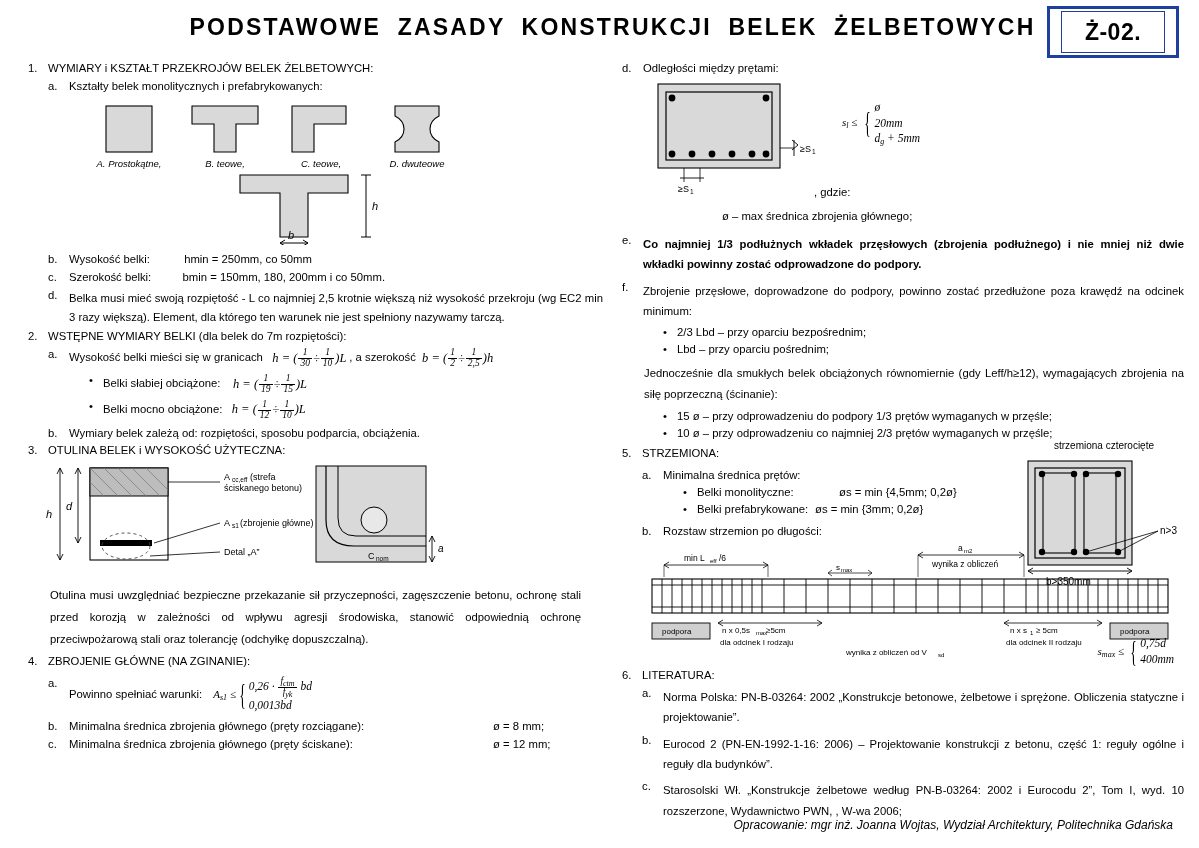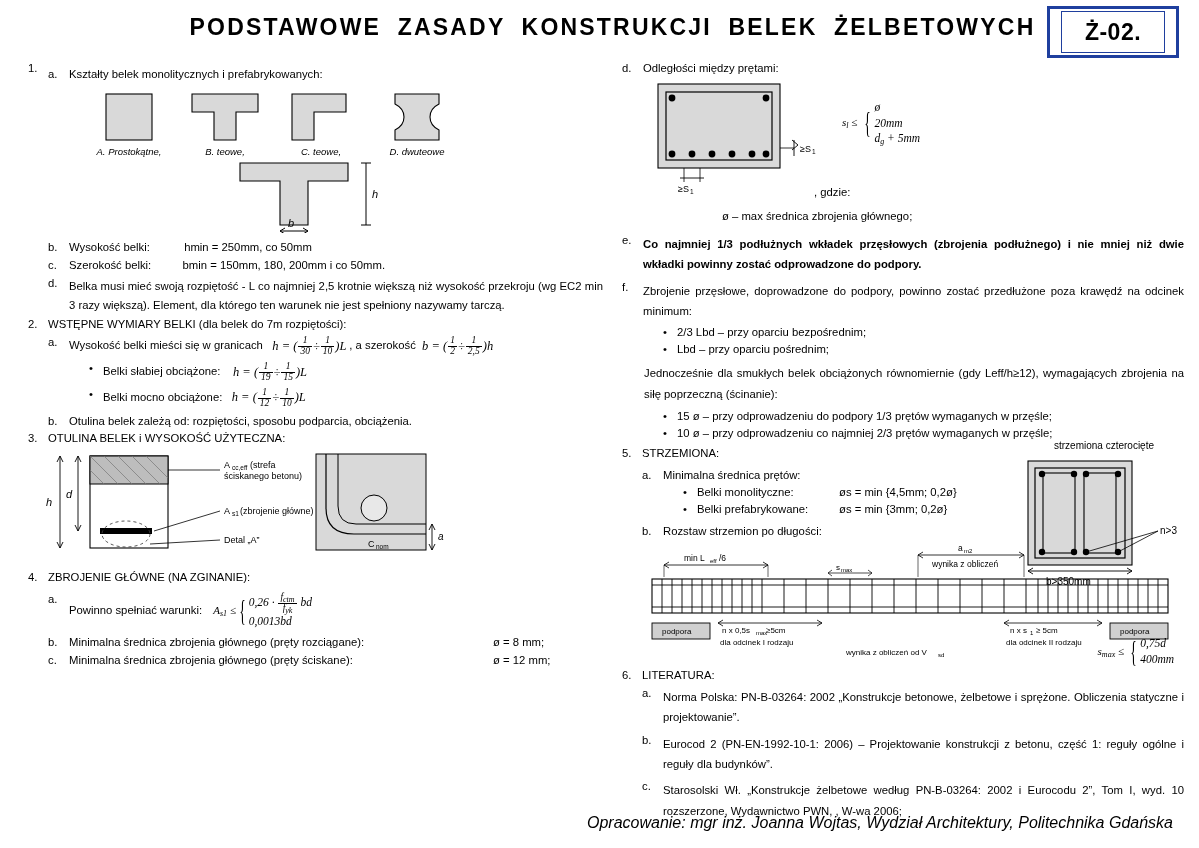--- a/index.html
+++ b/index.html
@@ -111,41 +111,42 @@
   .fig { fill: #d9d9d9; stroke: #000; stroke-width: 1.1; }
 
   .tee-big { margin: 2px 0 0 182px; position: relative; }
 
   
   .cap { font-size: 9.5px; }
 
   .footer-note {
     position: absolute;
     right: 26px; bottom: 16px;
-    font-style: italic; font-size: 16px;
+    font-style: italic; font-size: 12px;
   }
   svg text { font-family: "Liberation Sans", sans-serif; }
 </style>
 </head>
 <body>
 
 <div class="page">
 
   <div class="title-row">
     <div class="main-title">PODSTAWOWE   ZASADY  KONSTRUKCJI   BELEK  ŻELBETOWYCH</div>
   </div>
   <div class="code-box">
     <div class="inner">Ż-02.</div>
   </div>
 
   <div class="col col-left">
 
     <div class="item1">
       <div class="num1">1.</div>
       <div class="body1">
+        <div class="head1">WYMIARY i  KSZTAŁT PRZEKROJÓW BELEK ŻELBETOWYCH:</div>
 
         <div class="item2">
           <div class="num2">a.</div>
           <div class="body2">Kształty belek monolitycznych i prefabrykowanych:</div>
         </div>
 
         <div class="shapes-row">
           <div class="shape-cell">
             <svg width="66" height="56" viewBox="0 0 66 56">
               <rect class="fig" x="10" y="6" width="46" height="46"></rect>
@@ -244,21 +245,21 @@
               <span>Belki mocno obciążone:</span>
               <span class="mathit">
                 &nbsp;&nbsp;h = (<span class="frac"><span class="n">1</span><span class="d">12</span></span>÷<span class="frac"><span class="n">1</span><span class="d">10</span></span>)L
               </span>
             </div>
           </div>
         </div>
 
         <div class="item2">
           <div class="num2">b.</div>
-          <div class="body2">Otulina belek zależą od: rozpiętości, sposobu podparcia, obciążenia.</div>
+          <div class="body2">Wymiary belek zależą od: rozpiętości, sposobu podparcia, obciążenia.</div>
         </div>
       </div>
     </div>
 
     <div class="item1" style="margin-top:5px">
       <div class="num1">3.</div>
       <div class="body1">
         <div class="head1">OTULINA BELEK i WYSOKOŚĆ UŻYTECZNA:</div>
       </div>
     </div>
@@ -297,20 +298,21 @@
         <path d="M300 6 L300 58 Q300 76 318 76 L388 76" fill="none" stroke="#000" stroke-width="1"></path>
         <circle cx="336" cy="60" r="13" fill="#e8e8e8" stroke="#000" stroke-width="1"></circle>
         <line x1="394" y1="76" x2="394" y2="102" stroke="#000" stroke-width="0.9"></line>
         <path d="M394 76 l-3 6 M394 76 l3 6 M394 102 l-3 -6 M394 102 l3 -6" stroke="#000" fill="none" stroke-width="0.9"></path>
         <text x="400" y="92" font-size="10" font-style="italic">a</text>
         <text x="330" y="99" font-size="9">C</text>
           <text x="338" y="101" font-size="6.5">nom</text>
       </svg>
     </div>
 
+    <p class="just" style="margin:6px 22px 0 22px; line-height:1.95">Otulina musi uwzględniać bezpieczne przekazanie sił przyczepności, zagęszczenie betonu, ochronę stali przed korozją w zależności od wpływu agresji środowiska, stanowić odpowiednią ochronę przeciwpożarową stali oraz tolerancję (odchyłkę dopuszczalną).</p>
 
     <div class="item1" style="margin-top:5px">
       <div class="num1">4.</div>
       <div class="body1">
         <div class="head1">ZBROJENIE GŁÓWNE (NA ZGINANIE):</div>
 
         <div class="item2" style="margin-top:10px">
           <div class="num2">a.</div>
           <div class="body2">
             <span>Powinno spełniać warunki:</span>
@@ -436,21 +438,21 @@
           <div class="bullet">
             <div class="bdot">•</div>
             <div class="btxt" style="display:flex">
               <span style="width:142px">Belki monolityczne:</span>
               <span>øs = min {4,5mm; 0,2ø}</span>
             </div>
           </div>
           <div class="bullet">
             <div class="bdot">•</div>
             <div class="btxt" style="display:flex">
-              <span style="width:142px">Belki prefabrykowane:</span>
+              <span style="width:118px">Belki prefabrykowane:</span>
               <span>øs = min {3mm; 0,2ø}</span>
             </div>
           </div>
         </div>
 
         <div class="item2" style="margin-top:10px">
           <div class="num2">b.</div>
           <div class="body2">Rozstaw strzemion po długości:</div>
         </div>
       </div>
@@ -583,21 +585,21 @@
       <div class="num1">6.</div>
       <div class="body1">
         <div class="head1">LITERATURA:</div>
 
         <div class="item2">
           <div class="num2">a.</div>
           <div class="body2 just" style="line-height:1.8">Norma Polska: PN-B-03264: 2002 „Konstrukcje betonowe, żelbetowe i sprężone. Obliczenia statyczne i projektowanie”.</div>
         </div>
         <div class="item2">
           <div class="num2">b.</div>
-          <div class="body2 just" style="line-height:1.8">Eurocod 2 (PN-EN-1992-10-1: 2006) – Projektowanie konstrukcji z betonu, część 1: reguły ogólne i reguły dla budynków”.</div>
+          <div class="body2 just" style="line-height:1.8">Eurocod 2 (PN-EN-1992-1-16: 2006) – Projektowanie konstrukcji z betonu, część 1: reguły ogólne i reguły dla budynków”.</div>
         </div>
         <div class="item2">
           <div class="num2">c.</div>
           <div class="body2 just" style="line-height:1.8">Starosolski Wł. „Konstrukcje żelbetowe  według PN-B-03264: 2002 i Eurocodu 2”, Tom I, wyd. 10 rozszerzone, Wydawnictwo PWN, , W-wa 2006;</div>
         </div>
       </div>
     </div>
   </div>
 
   <div class="footer-note">Opracowanie: mgr inż. Joanna Wojtas, Wydział Architektury, Politechnika Gdańska</div>

